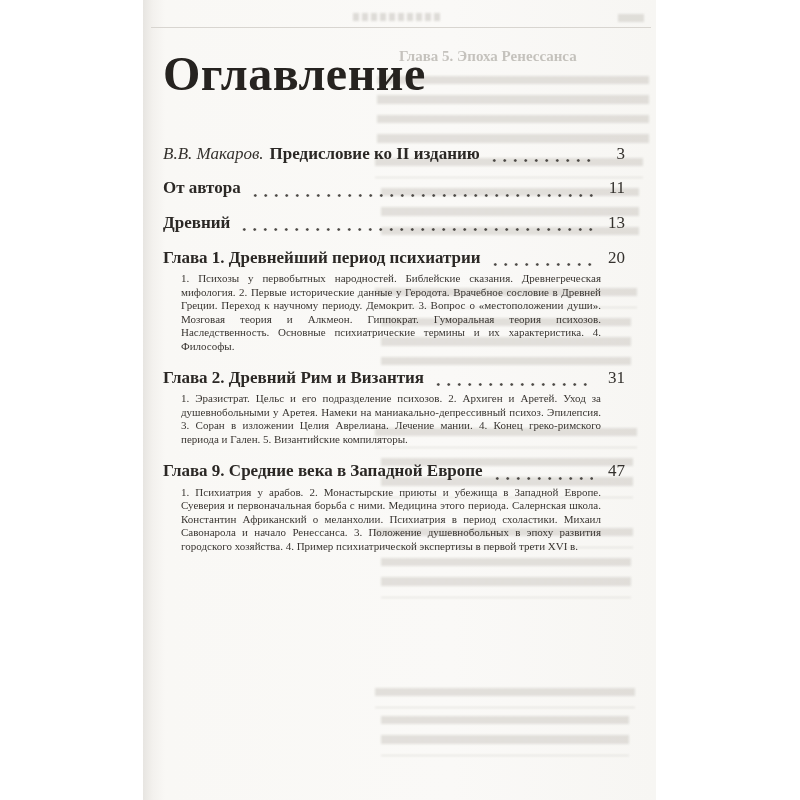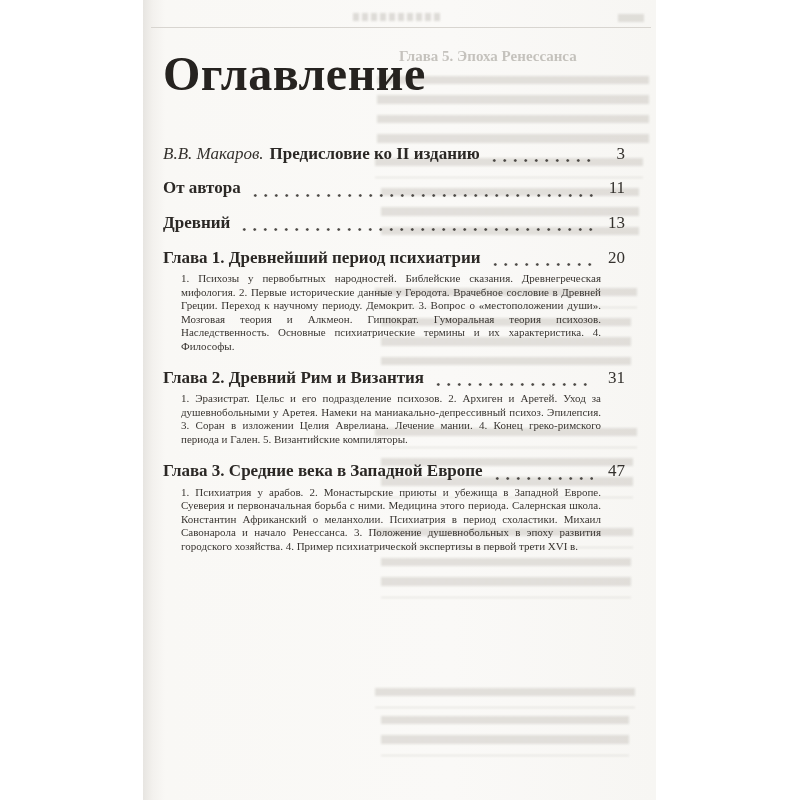--- a/index.html
+++ b/index.html
@@ -201,21 +201,21 @@
           <div class="toc-line">
             <span class="toc-label">Глава 2. Древний Рим и Византия</span>
             <span class="leader"></span>
             <span class="toc-page">31</span>
           </div>
           <p class="toc-desc auto-hide">1. Эразистрат. Цельс и его подразделение психозов. 2. Архиген и Аретей. Уход за душевнобольными у Аретея. Намеки на маниакально-депрессивный психоз. Эпилепсия. 3. Соран в изложении Целия Аврелиана. Лечение мании. 4. Конец греко-римского периода и Гален. 5. Византийские компиляторы.</p>
         </div>
 
         <div class="toc-entry chapter">
           <div class="toc-line">
-            <span class="toc-label">Глава 3. Средние века в Западной Европе</span>
+            <span class="toc-label">Глава 9. Средние века в Западной Европе</span>
             <span class="leader"></span>
             <span class="toc-page">47</span>
           </div>
           <p class="toc-desc auto-hide">1. Психиатрия у арабов. 2. Монастырские приюты и убежища в Западной Европе. Суеверия и первоначальная борьба с ними. Медицина этого периода. Салернская школа. Константин Африканский о меланхолии. Психиатрия в период схоластики. Михаил Савонарола и начало Ренессанса. 3. Положение душевнобольных в эпоху развития городского хозяйства. 4. Пример психиатрической экспертизы в первой трети XVI в.</p>
         </div>
 
       </div>
     </div>
   </div>
 </div>

